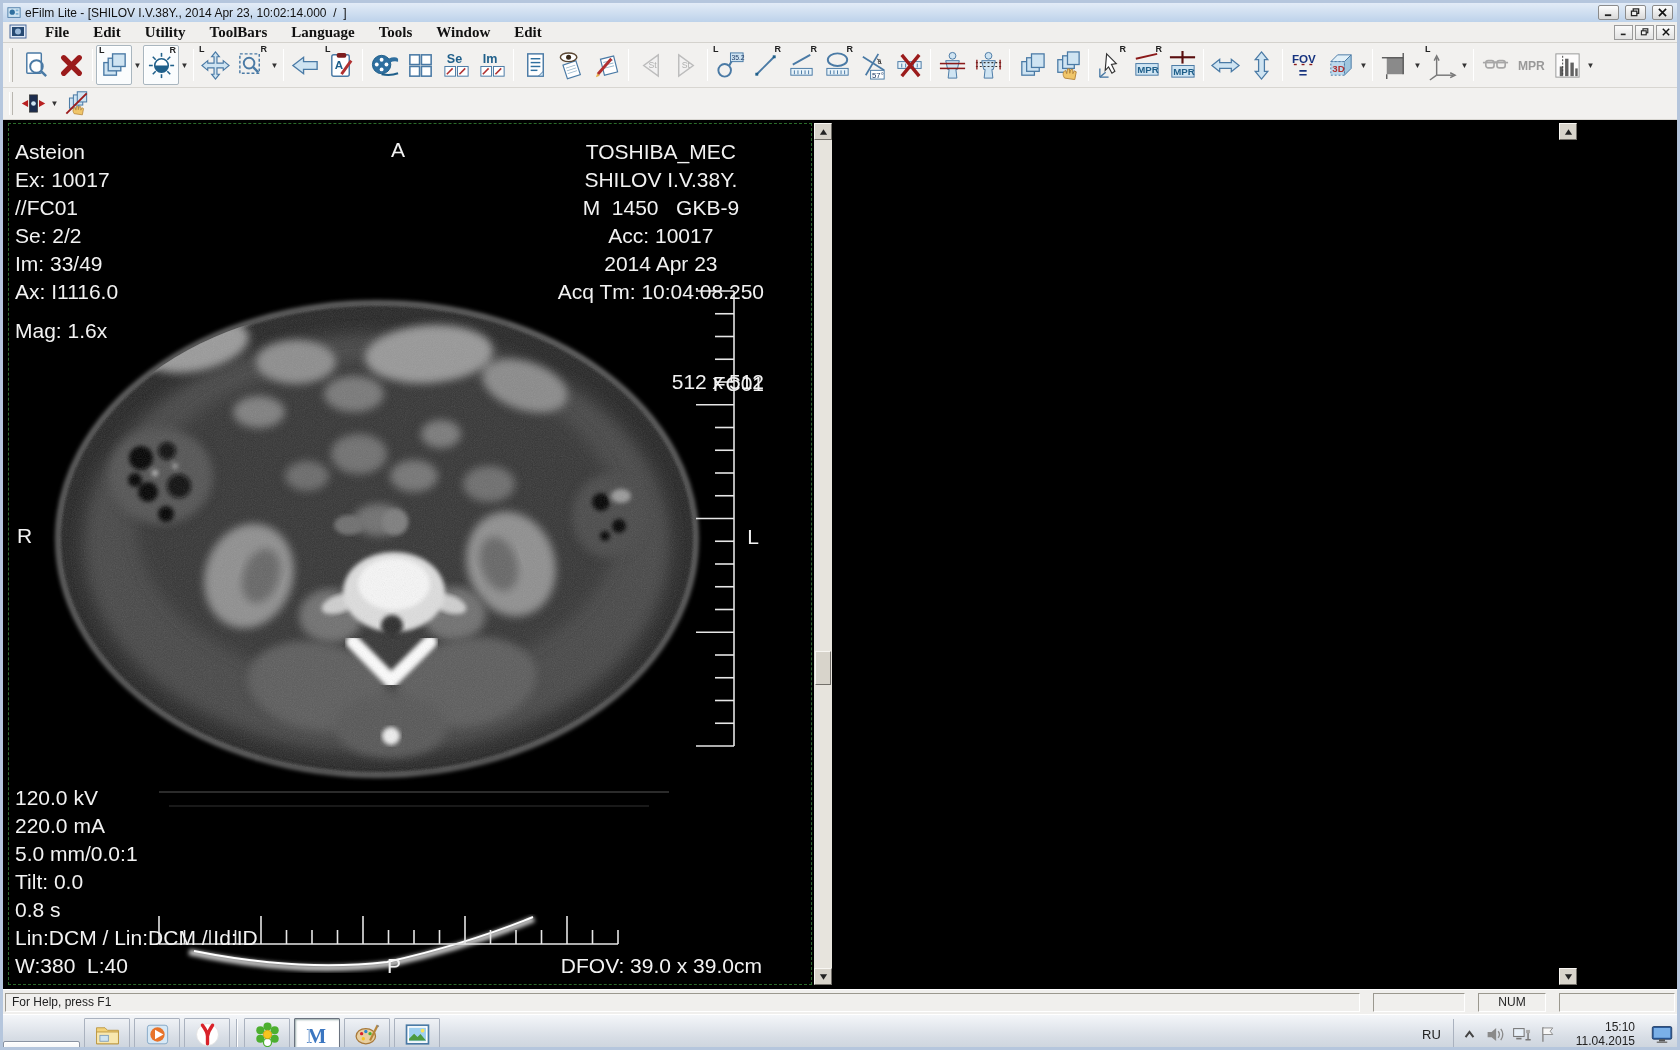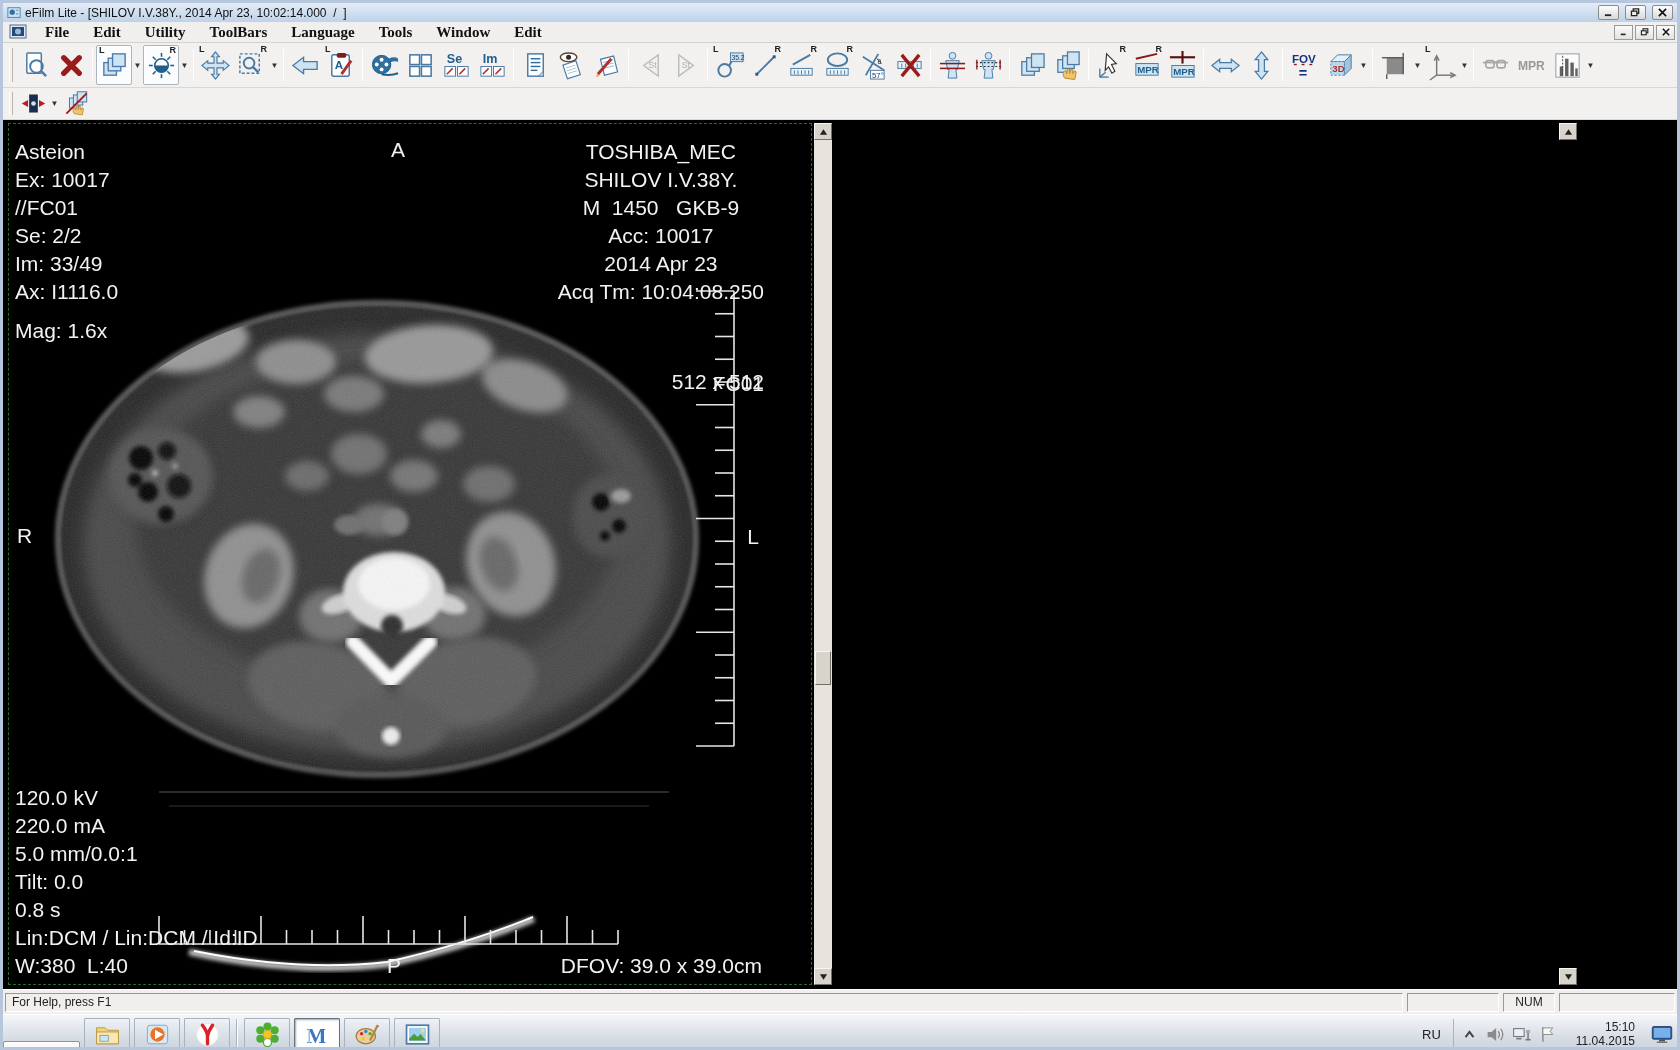--- a/index.html
+++ b/index.html
@@ -43,24 +43,24 @@
   .ov{position:absolute;color:#f2f2f2;font-size:21px;line-height:28px;white-space:pre;}
   .ov.right{text-align:center;}
 
   .sb{position:absolute;top:2px;width:18px;height:862px;background:#e7e4dd;}
   .sbbtn{position:absolute;left:0;width:18px;height:17px;background:#d8d4cb;border:1px solid;border-color:#f8f6f2 #73706a #73706a #f8f6f2;display:flex;align-items:center;justify-content:center;}
   .sbbtn svg{width:9px;height:8px;}
   .sbthumb{position:absolute;left:1px;width:16px;height:34px;background:#d8d4cb;border:1px solid;border-color:#f8f6f2 #73706a #73706a #f8f6f2;}
   #sb2{background:#000;}
 
   
-  #statusbar{position:absolute;left:0;top:986px;width:1674px;height:25px;background:#f0efed;border-top:1px solid #fff;display:flex;align-items:center;padding:2px 2px;gap:4px;font-size:12px;color:#222;}
+  #statusbar{position:absolute;left:0;top:986px;width:1674px;height:25px;background:#f0efed;border-top:1px solid #fff;display:flex;align-items:center;padding:2px 2px;gap:13px;font-size:12px;color:#222;}
   .spanel{height:19px;border:1px solid;border-color:#9b988f #fff #fff #9b988f;padding:1px 6px;background:#f0efed;}
   #sp-help{flex:1;}
-  #sp-num{width:52px;text-align:center;}
+  #sp-num{width:68px;text-align:center;}
   #sp-a{width:92px;} #sp-b{width:116px;}
 
   
   #taskbar{position:absolute;left:-3px;top:1011px;width:1680px;height:39px;background:linear-gradient(#f4f6f9,#d7dde5 60%,#c9d1da);border-top:1px solid #fff;display:flex;align-items:center;padding:0 3px;gap:4px;}
   #startbtn{height:31px;display:flex;align-items:center;gap:5px;padding:0 10px 0 6px;background:linear-gradient(#fdfdfd,#dfe3e9);border:1px solid #8a93a2;border-radius:2px;box-shadow:1px 1px 0 #fff inset;margin-top:44px;}
   #startbtn span{font-weight:bold;font-size:14px;color:#111;}
   #startbtn svg{width:22px;height:22px;}
   .qlbtn{width:46px;height:33px;display:flex;align-items:center;justify-content:center;border:1px solid #aab2bf;border-radius:1px;background:transparent;}
   .qlbtn svg{width:27px;height:27px;}
   .qlbtn.active{background:#fff;border-color:#6a727f;box-shadow:inset 1px 1px 2px #9aa;}

